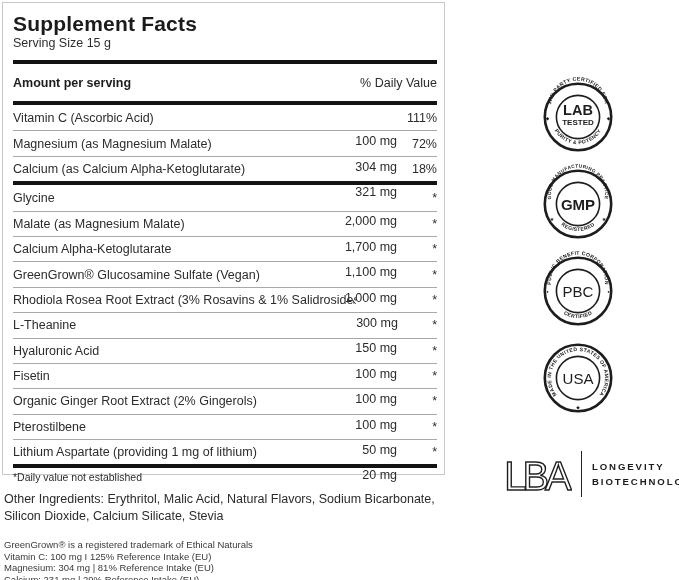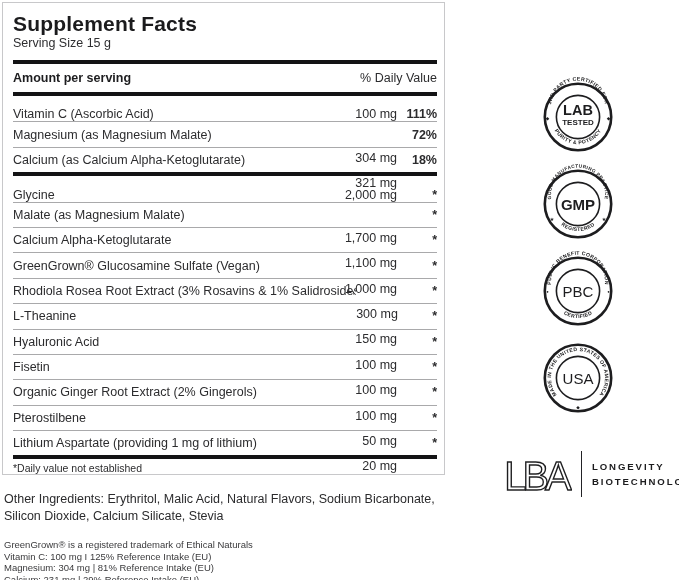--- a/index.html
+++ b/index.html
@@ -7,29 +7,29 @@
               font-family:"Liberation Sans", sans-serif; color:#232325; }
   body { position:relative; overflow:hidden; }
 
   
   .panel { position:absolute; left:2px; top:2px; width:443px; height:473px;
            border:1px solid #c8c8ca; background:#fff; padding:8px 7px 0 10px; }
   .title { font-size:21px; font-weight:700; letter-spacing:.2px; color:#1b1b1d; line-height:25px; }
   .serving { font-size:12.5px; color:#2e2e30; line-height:15px; }
   .bar { height:4px; background:#131315; }
   .bar-top { margin-top:9px; }
-  .head-row { display:flex; justify-content:space-between; align-items:center; height:28px; font-size:12.5px; }
+  .head-row { display:flex; justify-content:space-between; align-items:center; height:37px; font-size:12.5px; }
   .head-left { font-weight:700; color:#1d1d1f; }
   .head-right { font-weight:400; color:#2c2c2e; }
   .row { display:flex; align-items:center; height:25.4px; font-size:12.5px;
          color:#2c2c2e; border-top:1px solid #a9a9ab; }
-  .row.first { border-top:none;align-items:flex-end; }
+  .row.first { border-top:none; }
   .ing { flex:1 1 auto; white-space:nowrap; overflow:hidden; }
   .amt { margin-left:auto; white-space:nowrap;margin-top:46px; }
-  .dv  { width:40px; text-align:right; white-space:nowrap;font-weight:bold; }
+  .dv  { width:40px; text-align:right; white-space:nowrap; }
   .footnote { font-size:10.5px; color:#2c2c2e; padding-top:3px; line-height:13px; }
 
   
   .other { position:absolute; left:4px; top:491px; width:452px;
            font-size:12.5px; line-height:17px; color:#2b2b2d; }
   .fine  { position:absolute; left:4px; top:539px; font-size:9.5px;
            line-height:11.5px; color:#3a3a3c; }
 
   
   .badge { position:absolute; left:532px; width:92px; height:92px; }

